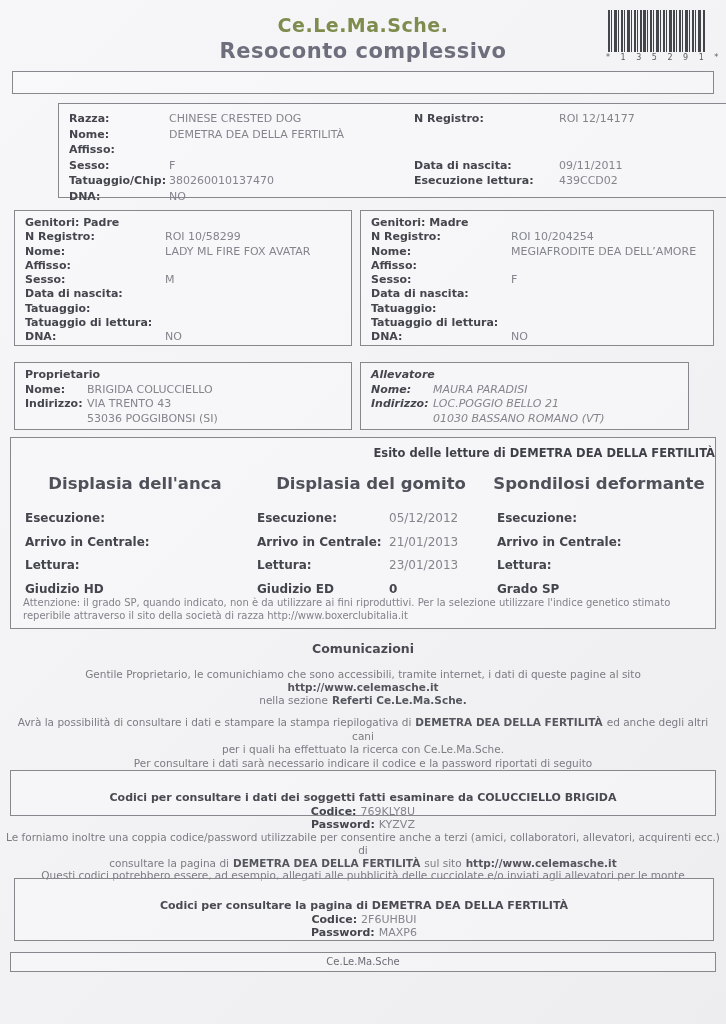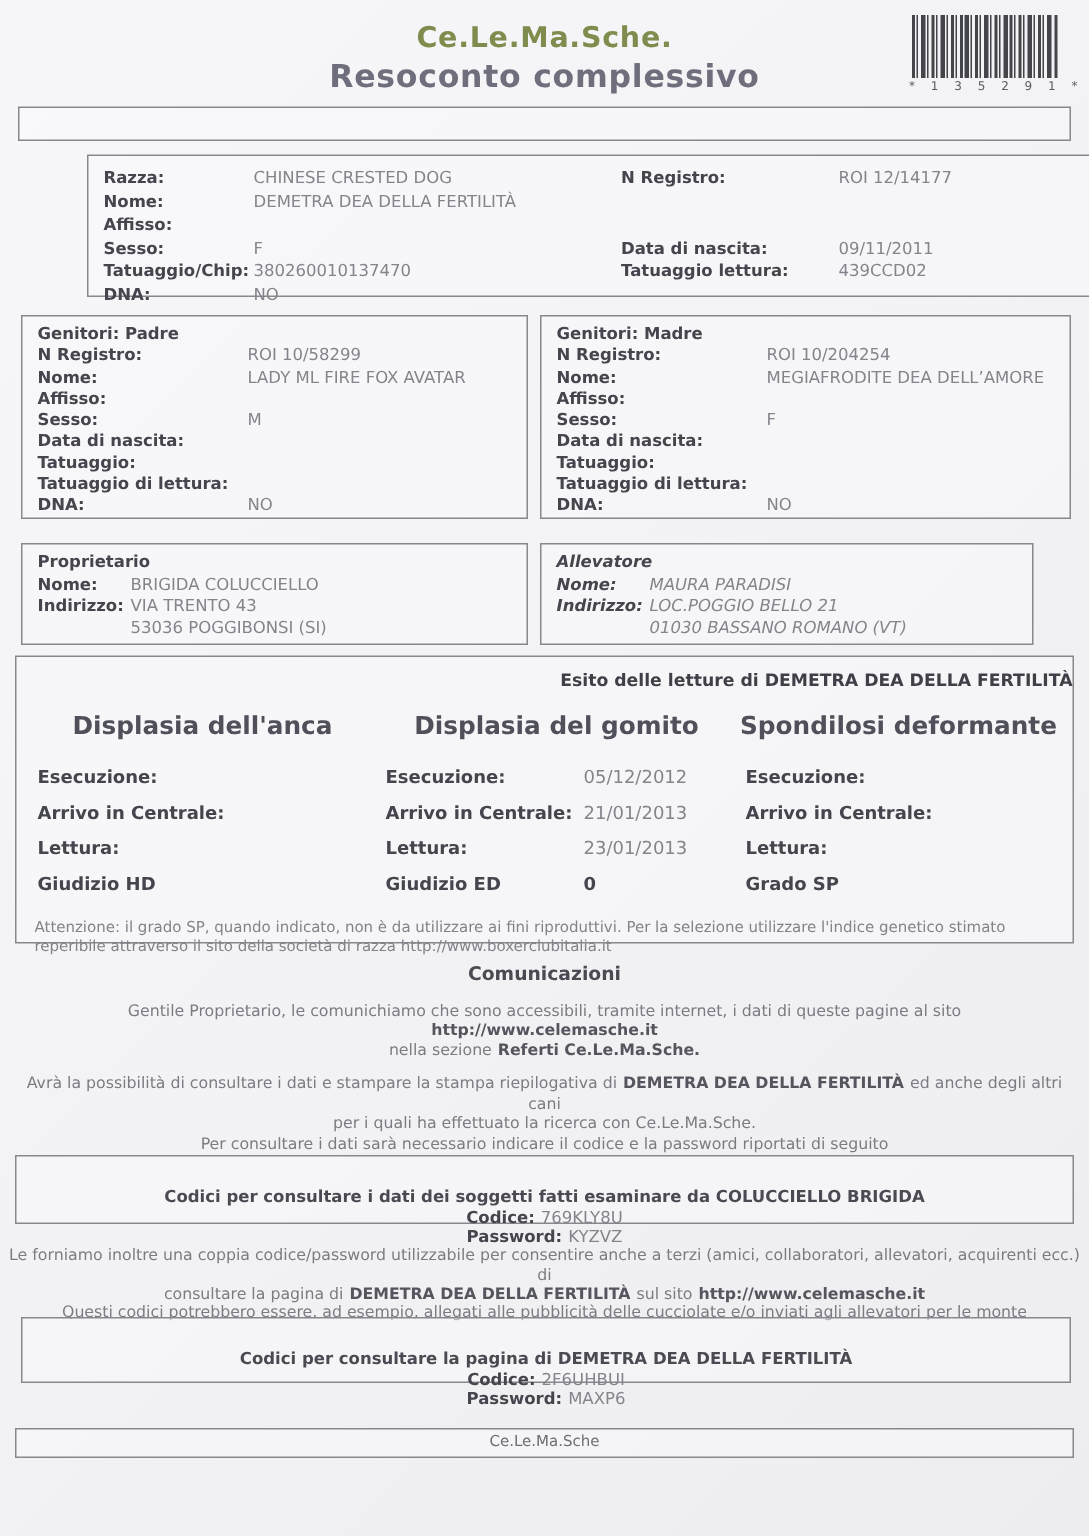--- a/index.html
+++ b/index.html
@@ -38,33 +38,33 @@
   #allevbox{left:360px;width:329px;font-style:italic;}
   .ownerbox .grid{display:grid;grid-template-columns:62px auto;line-height:14.5px;}
 
   
   #esitobox{top:437px;left:10px;width:706px;height:192px;padding:8px 0 0 0;font-size:12px;}
   #esito-title{text-align:right;font-weight:bold;font-size:11.5px;color:#3f3f48;}
   #esito-cols{display:grid;grid-template-columns:232px 240px auto;margin-top:14px;padding:0 8px;}
   .esito-col-h{font-size:16.5px;font-weight:bold;color:#50505a;text-align:center;margin-bottom:14px;white-space:nowrap;}
   .esito-rows{display:grid;grid-template-columns:132px auto;line-height:23.5px;padding-left:6px;}
   .esito-rows .lbl{white-space:nowrap;}
-  #esito-note{position:absolute;left:12px;top:158px;width:680px;font-size:10px;line-height:13px;color:#82828a;margin-top:16px;}
+  #esito-note{position:absolute;left:12px;top:158px;width:680px;font-size:10px;line-height:13px;color:#82828a;}
 
   
   #comu{position:absolute;top:641px;left:0;width:100%;text-align:center;}
   #comu-h{font-size:12.5px;font-weight:bold;color:#4a4a52;}
   #comu-body{margin-top:12px;font-size:10.5px;line-height:13px;color:#7b7b83;}
   .b{font-weight:bold;color:#55555e;}
 
   #accesso{position:absolute;top:716px;left:6px;width:714px;text-align:center;font-size:10.5px;line-height:13.5px;color:#7b7b83;}
 
   .codebox{left:10px;width:706px;text-align:center;font-size:11px;line-height:13.5px;padding-top:20px;}
   #codebox1{top:770px;height:46px;}
-  #codebox2{top:878px;left:14px;width:700px;height:44px;}
+  #codebox2{top:878px;left:14px;width:700px;height:63px;}
   .codebox .title{font-weight:bold;color:#4a4a52;}
 
   #terzi{position:absolute;top:831px;left:6px;width:714px;text-align:center;font-size:10.5px;line-height:12.8px;color:#7b7b83;}
 
   #footerbox{top:952px;left:10px;width:706px;height:20px;text-align:center;font-size:10px;color:#6d6d75;line-height:18px;}
 
   .sp{margin-right:4px;}
 </style>
 </head>
 <body>
@@ -133,21 +133,21 @@
       <span></span>
         <span></span>
 
       <span class="lbl">Sesso:</span>
       <span class="val">F</span>
       <span class="lbl">Data di nascita:</span>
       <span class="val">09/11/2011</span>
 
       <span class="lbl">Tatuaggio/Chip:</span>
       <span class="val">380260010137470</span>
-      <span class="lbl">Tatuaggio lettura:</span>
+      <span class="lbl">Esecuzione lettura:</span>
       <span class="val">439CCD02</span>
 
       <span class="lbl">DNA:</span>
       <span class="val">NO</span>
       <span></span>
         <span></span>
     </div>
   </div>
 
   <div id="padrebox" class="box parentbox">

